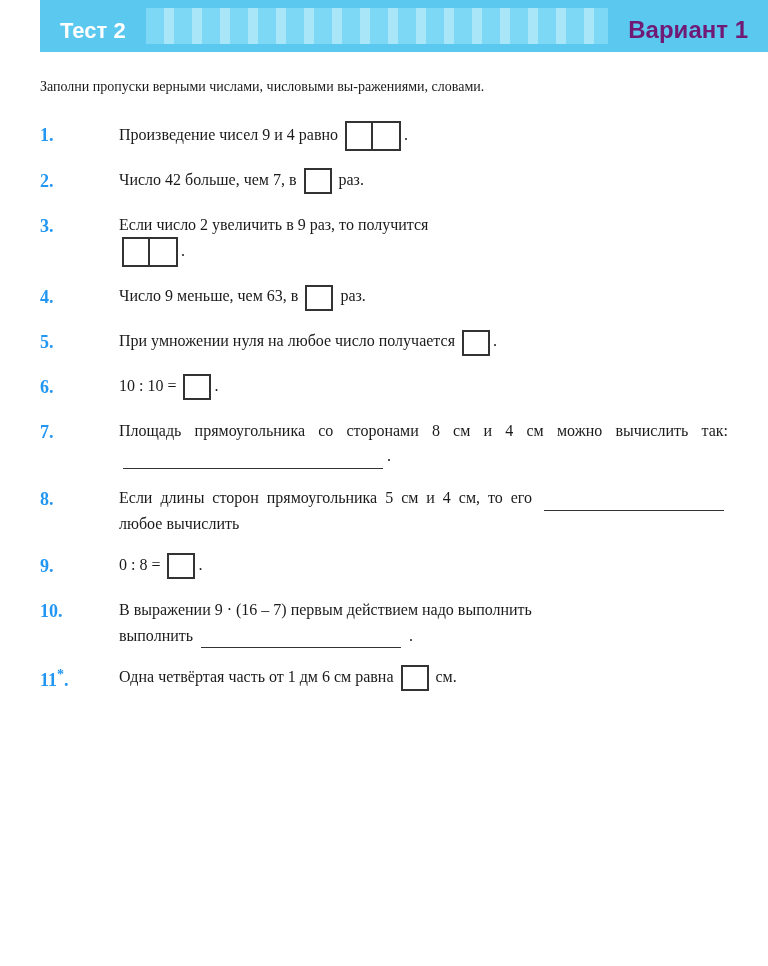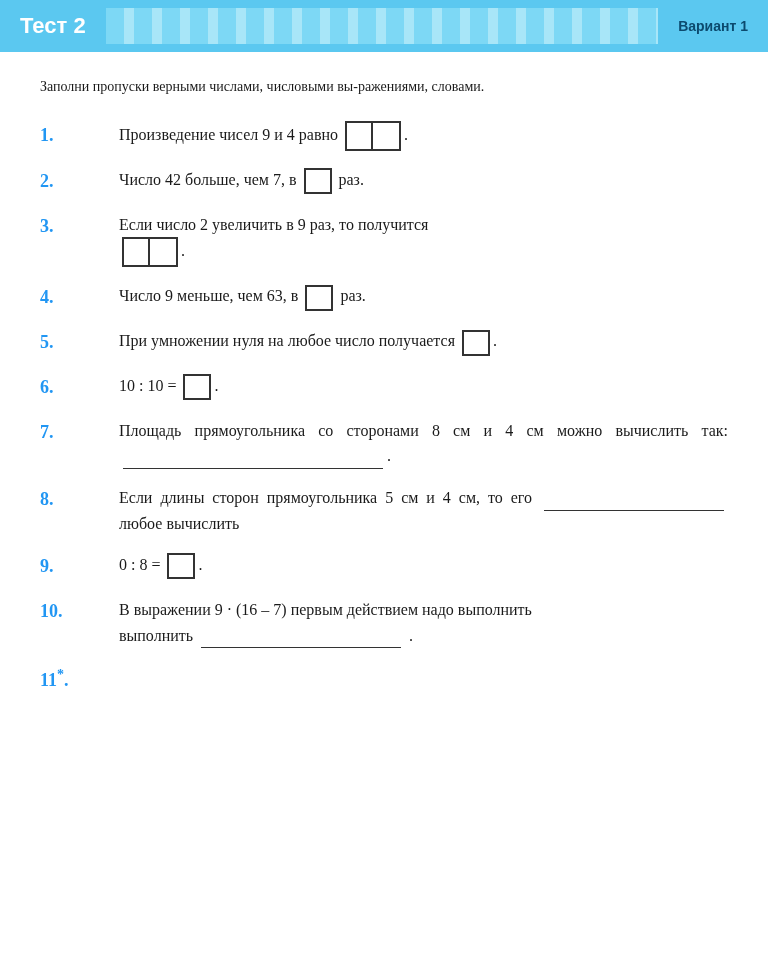--- a/index.html
+++ b/index.html
@@ -14,39 +14,40 @@
       background: #fff;
       font-family: 'Times New Roman', Times, serif;
       font-size: 18px;
       color: #1a1a1a;
       position: relative;
     }
 
     
     .header {
       display: flex;
-      align-items: center;
+      align-items: flex-end;
       justify-content: space-between;
       background: #5bc8f0;
       padding: 8px 20px;
       position: relative;
       overflow: hidden;
+      margin-left: 40px;
     }
 
     .header-title {
       font-size: 22px;
       font-weight: bold;
       color: #fff;
       font-family: Arial, sans-serif;
     }
 
     .header-variant {
-      font-size: 14px;
-      font-weight: bold;
-      color: #0c4a6e;
+      font-size: 24px;
+      font-weight: bold;
+      color: #701a75;
       font-family: Arial, sans-serif;
     }
 
     
     .header-stripes {
       flex: 1;
       height: 36px;
       margin: 0 20px;
       background: repeating-linear-gradient(
         90deg,
@@ -268,15 +269,20 @@
     <span class="question-number">10.</span>
     <span class="question-text">
       <span>В выражении 9 · (16 – 7) первым действием надо выполнить</span><br>
       <span>выполнить </span>
       <span class="underline"></span><span> .</span>
     </span>
   </div>
 
   <div class="question">
     <span class="question-number-star">11<sup class="star">*</sup>.</span>
+    <span class="question-text">
+      <span>Одна четвёртая часть от 1 дм 6 см равна</span>
+      <span class="answer-box">&nbsp;&nbsp;</span>
+      <span> см.</span>
+    </span>
   </div>
 
 </div>
 
 </body></html>

